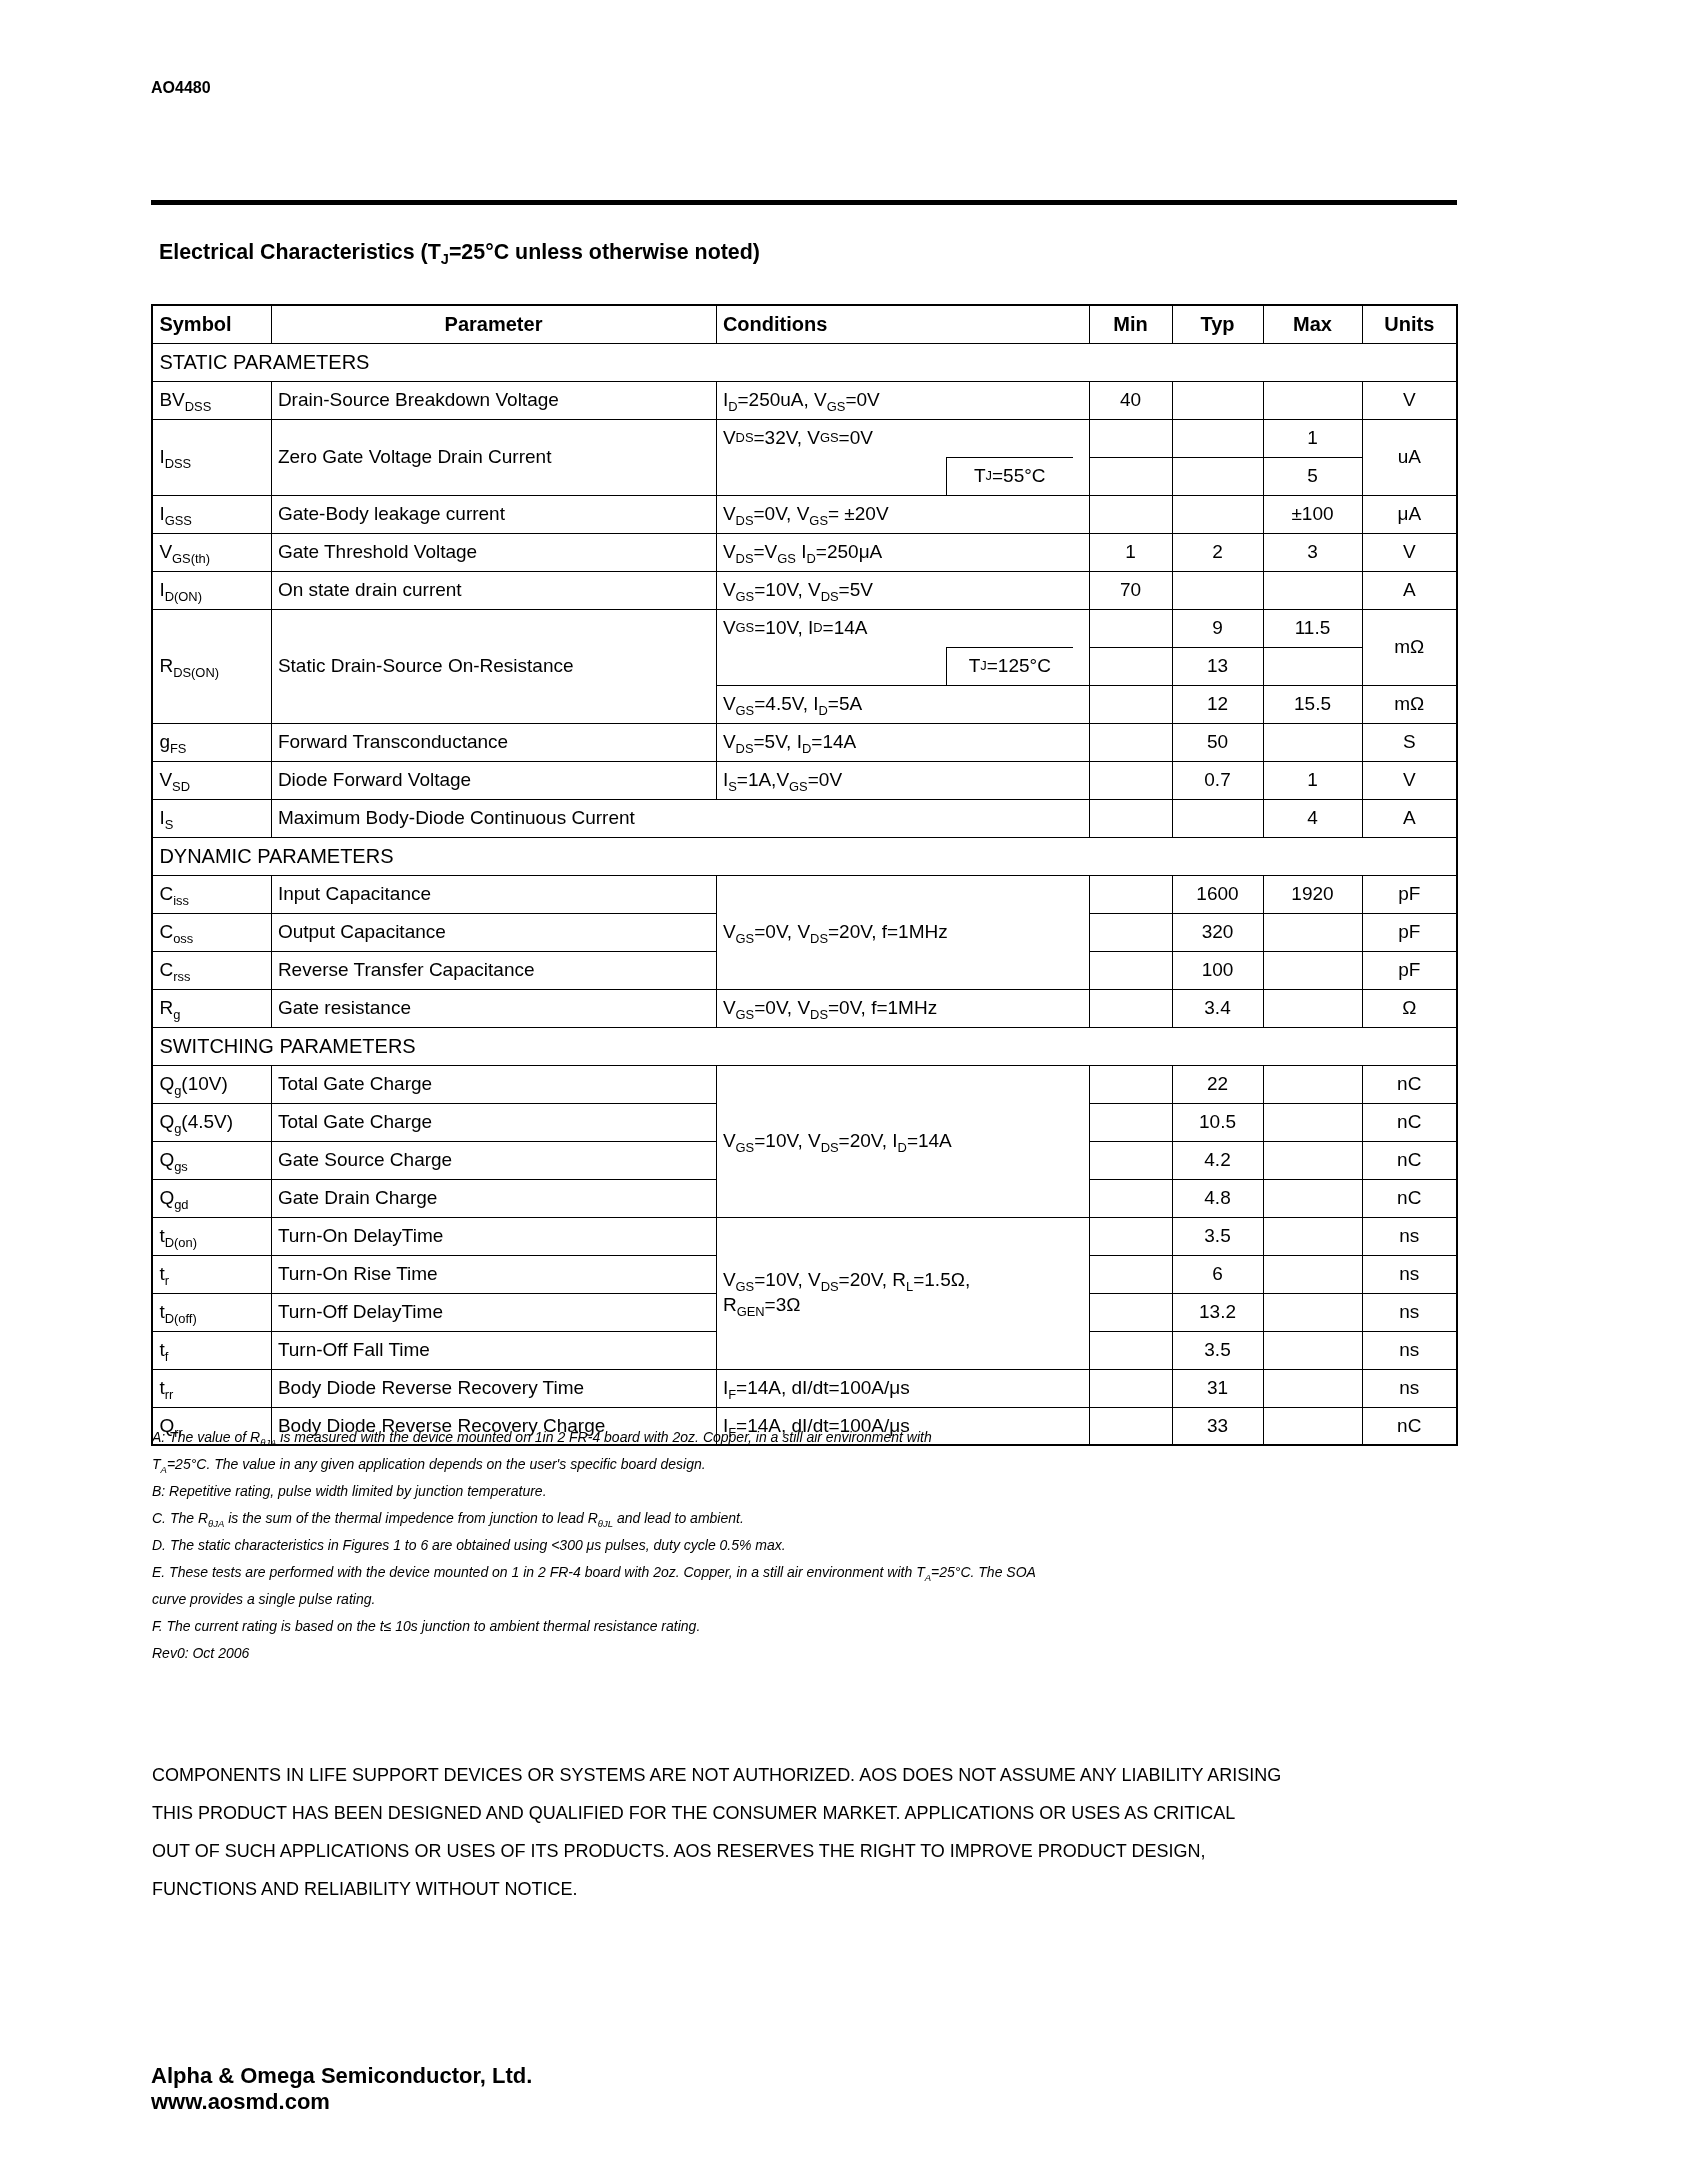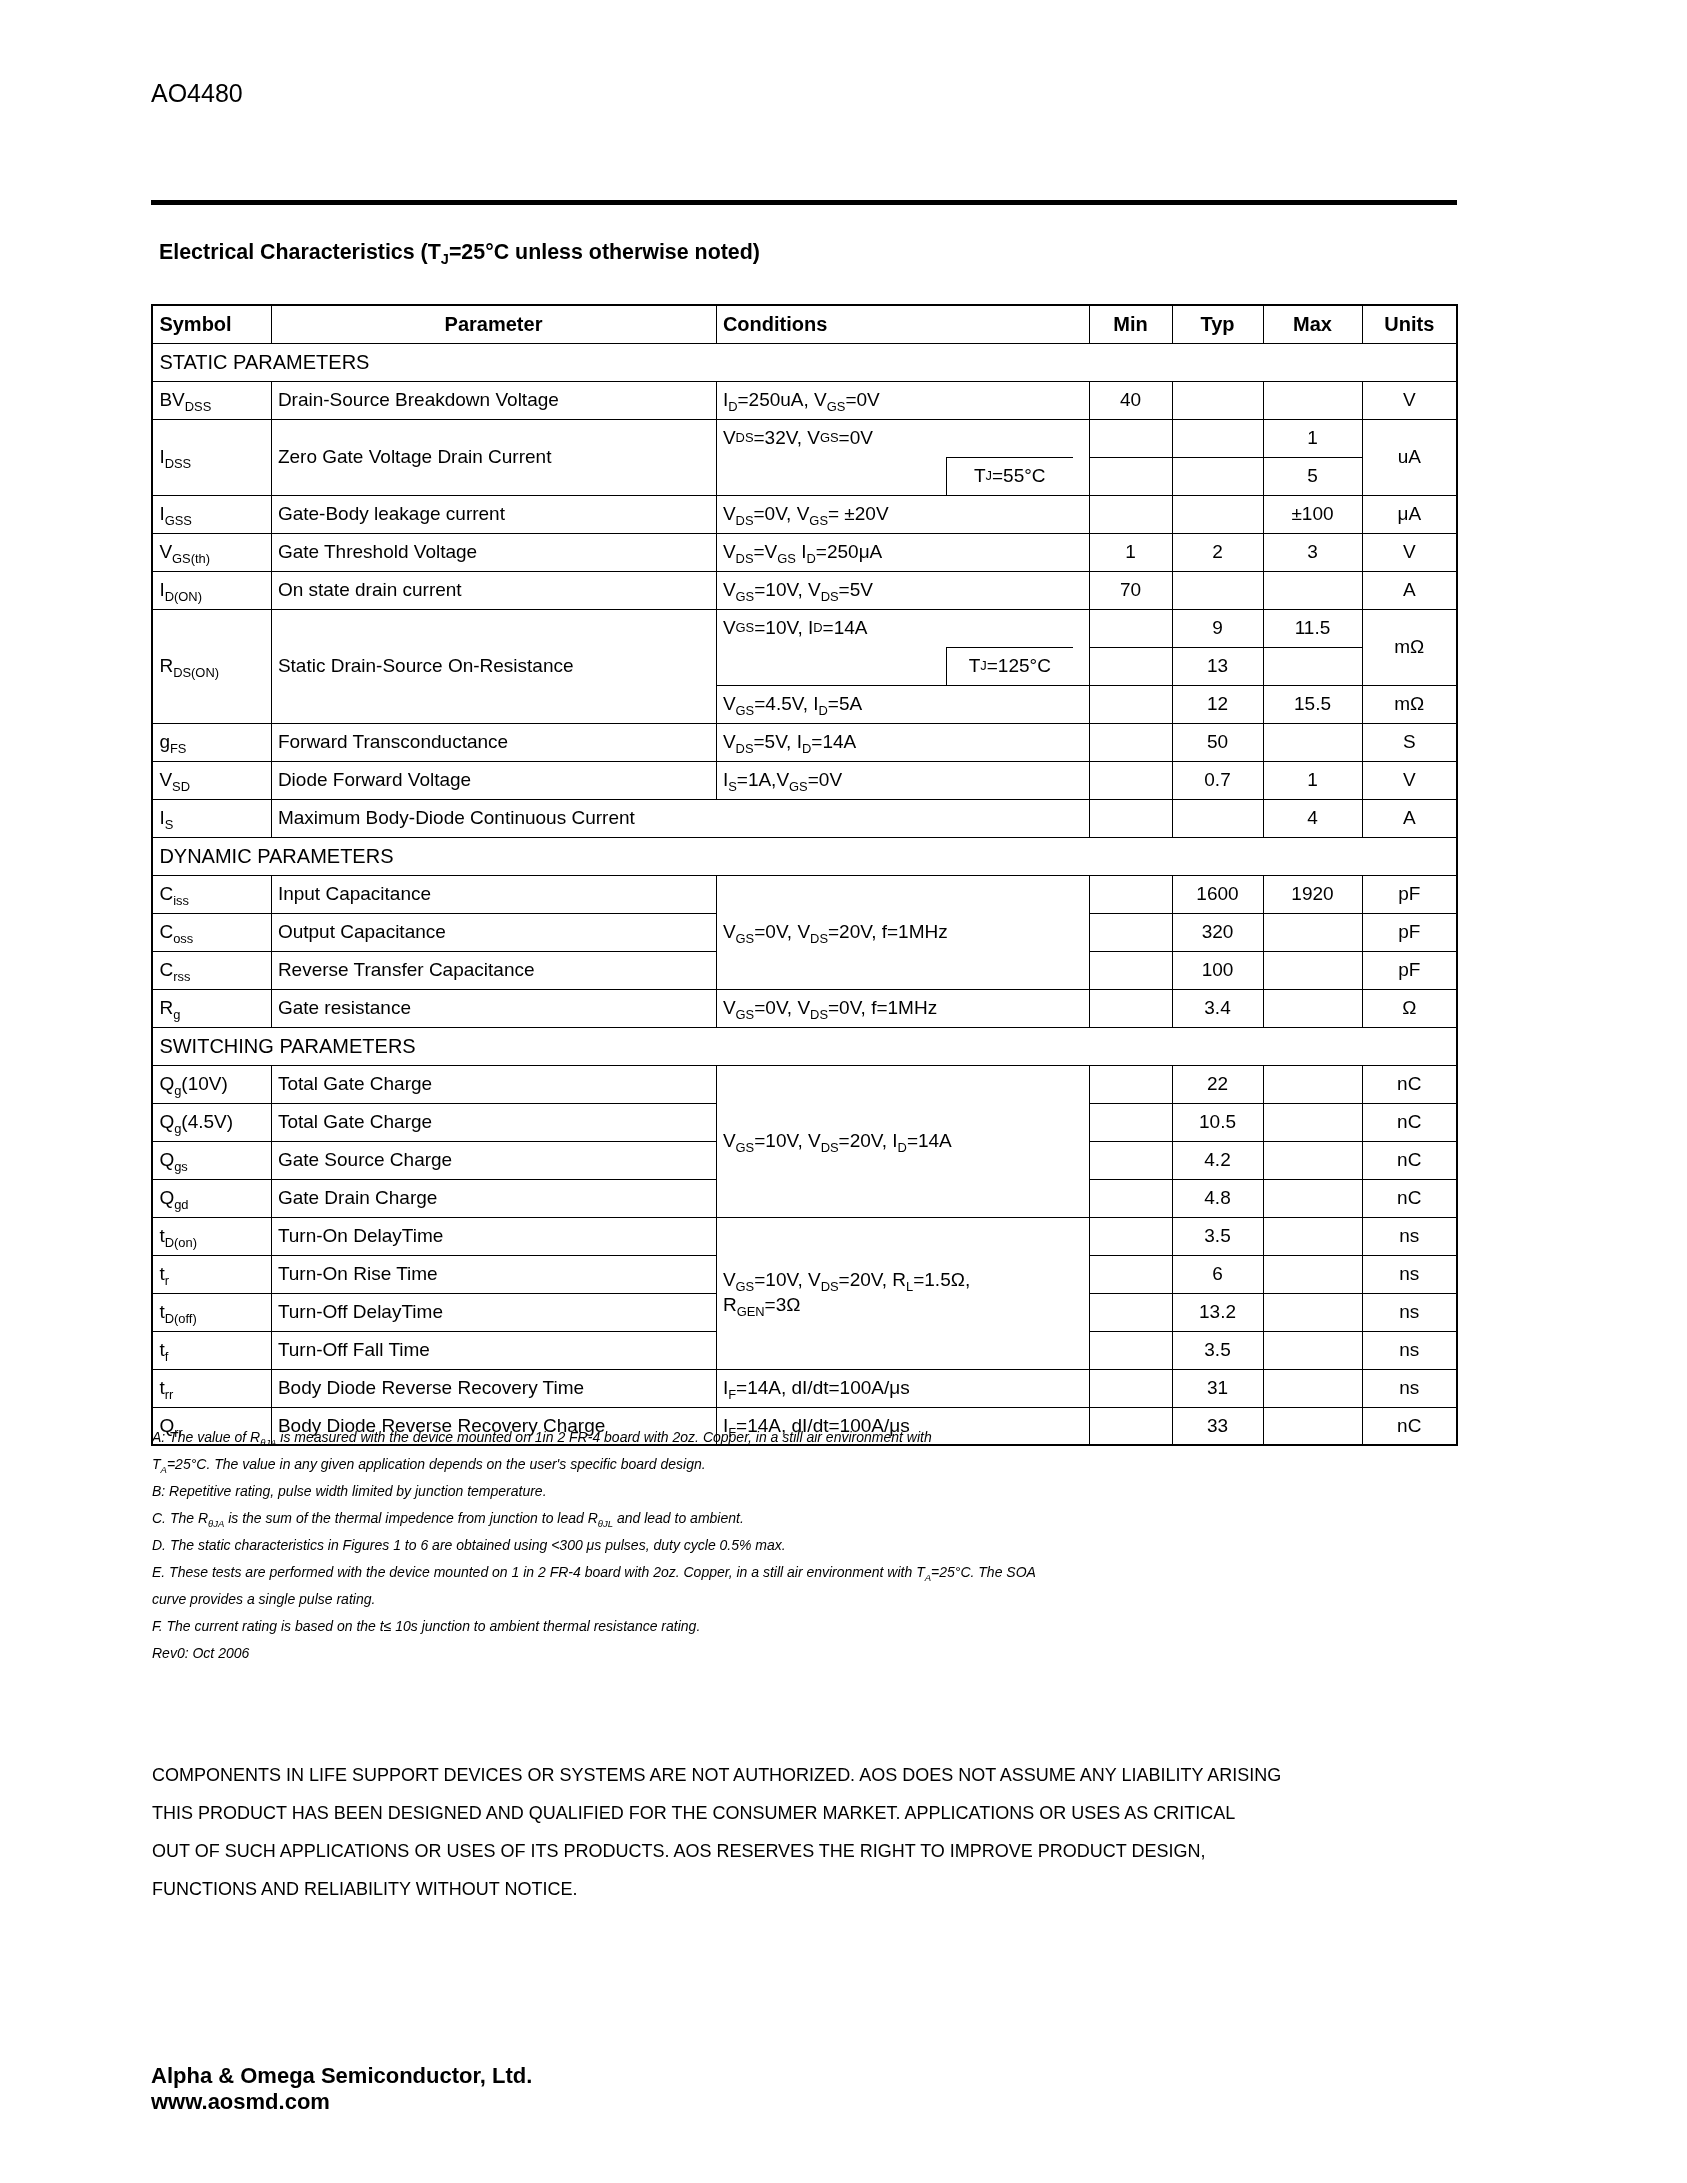--- a/index.html
+++ b/index.html
@@ -3,21 +3,21 @@
 <meta charset="utf-8">
 <style>
   html,body{margin:0;padding:0;background:#ffffff;}
   .page{
     position:relative;
     width:1687px;height:2183px;
     background:#ffffff;color:#000000;
     font-family:"Liberation Sans","DejaVu Sans",sans-serif;
     overflow:hidden;
   }
-  .part-number{position:absolute;left:151px;top:79px;font-size:25px;font-weight:normal;}
+  .part-number{position:absolute;left:151px;top:79px;font-size:16px;font-weight:bold;}
   .top-rule{position:absolute;left:151px;top:200px;width:1306px;height:4.8px;background:#000;}
   .doc-title{position:absolute;left:151px;top:232px;font-size:21.4px;font-weight:bold;margin:8px;}
 
   table.char-table{
     position:absolute;left:151px;top:304px;
     width:1306px;border-collapse:collapse;table-layout:fixed;
     font-size:19px;border:2.4px solid #000;
   }
   .char-table th,.char-table td{
     border:1.6px solid #000;

